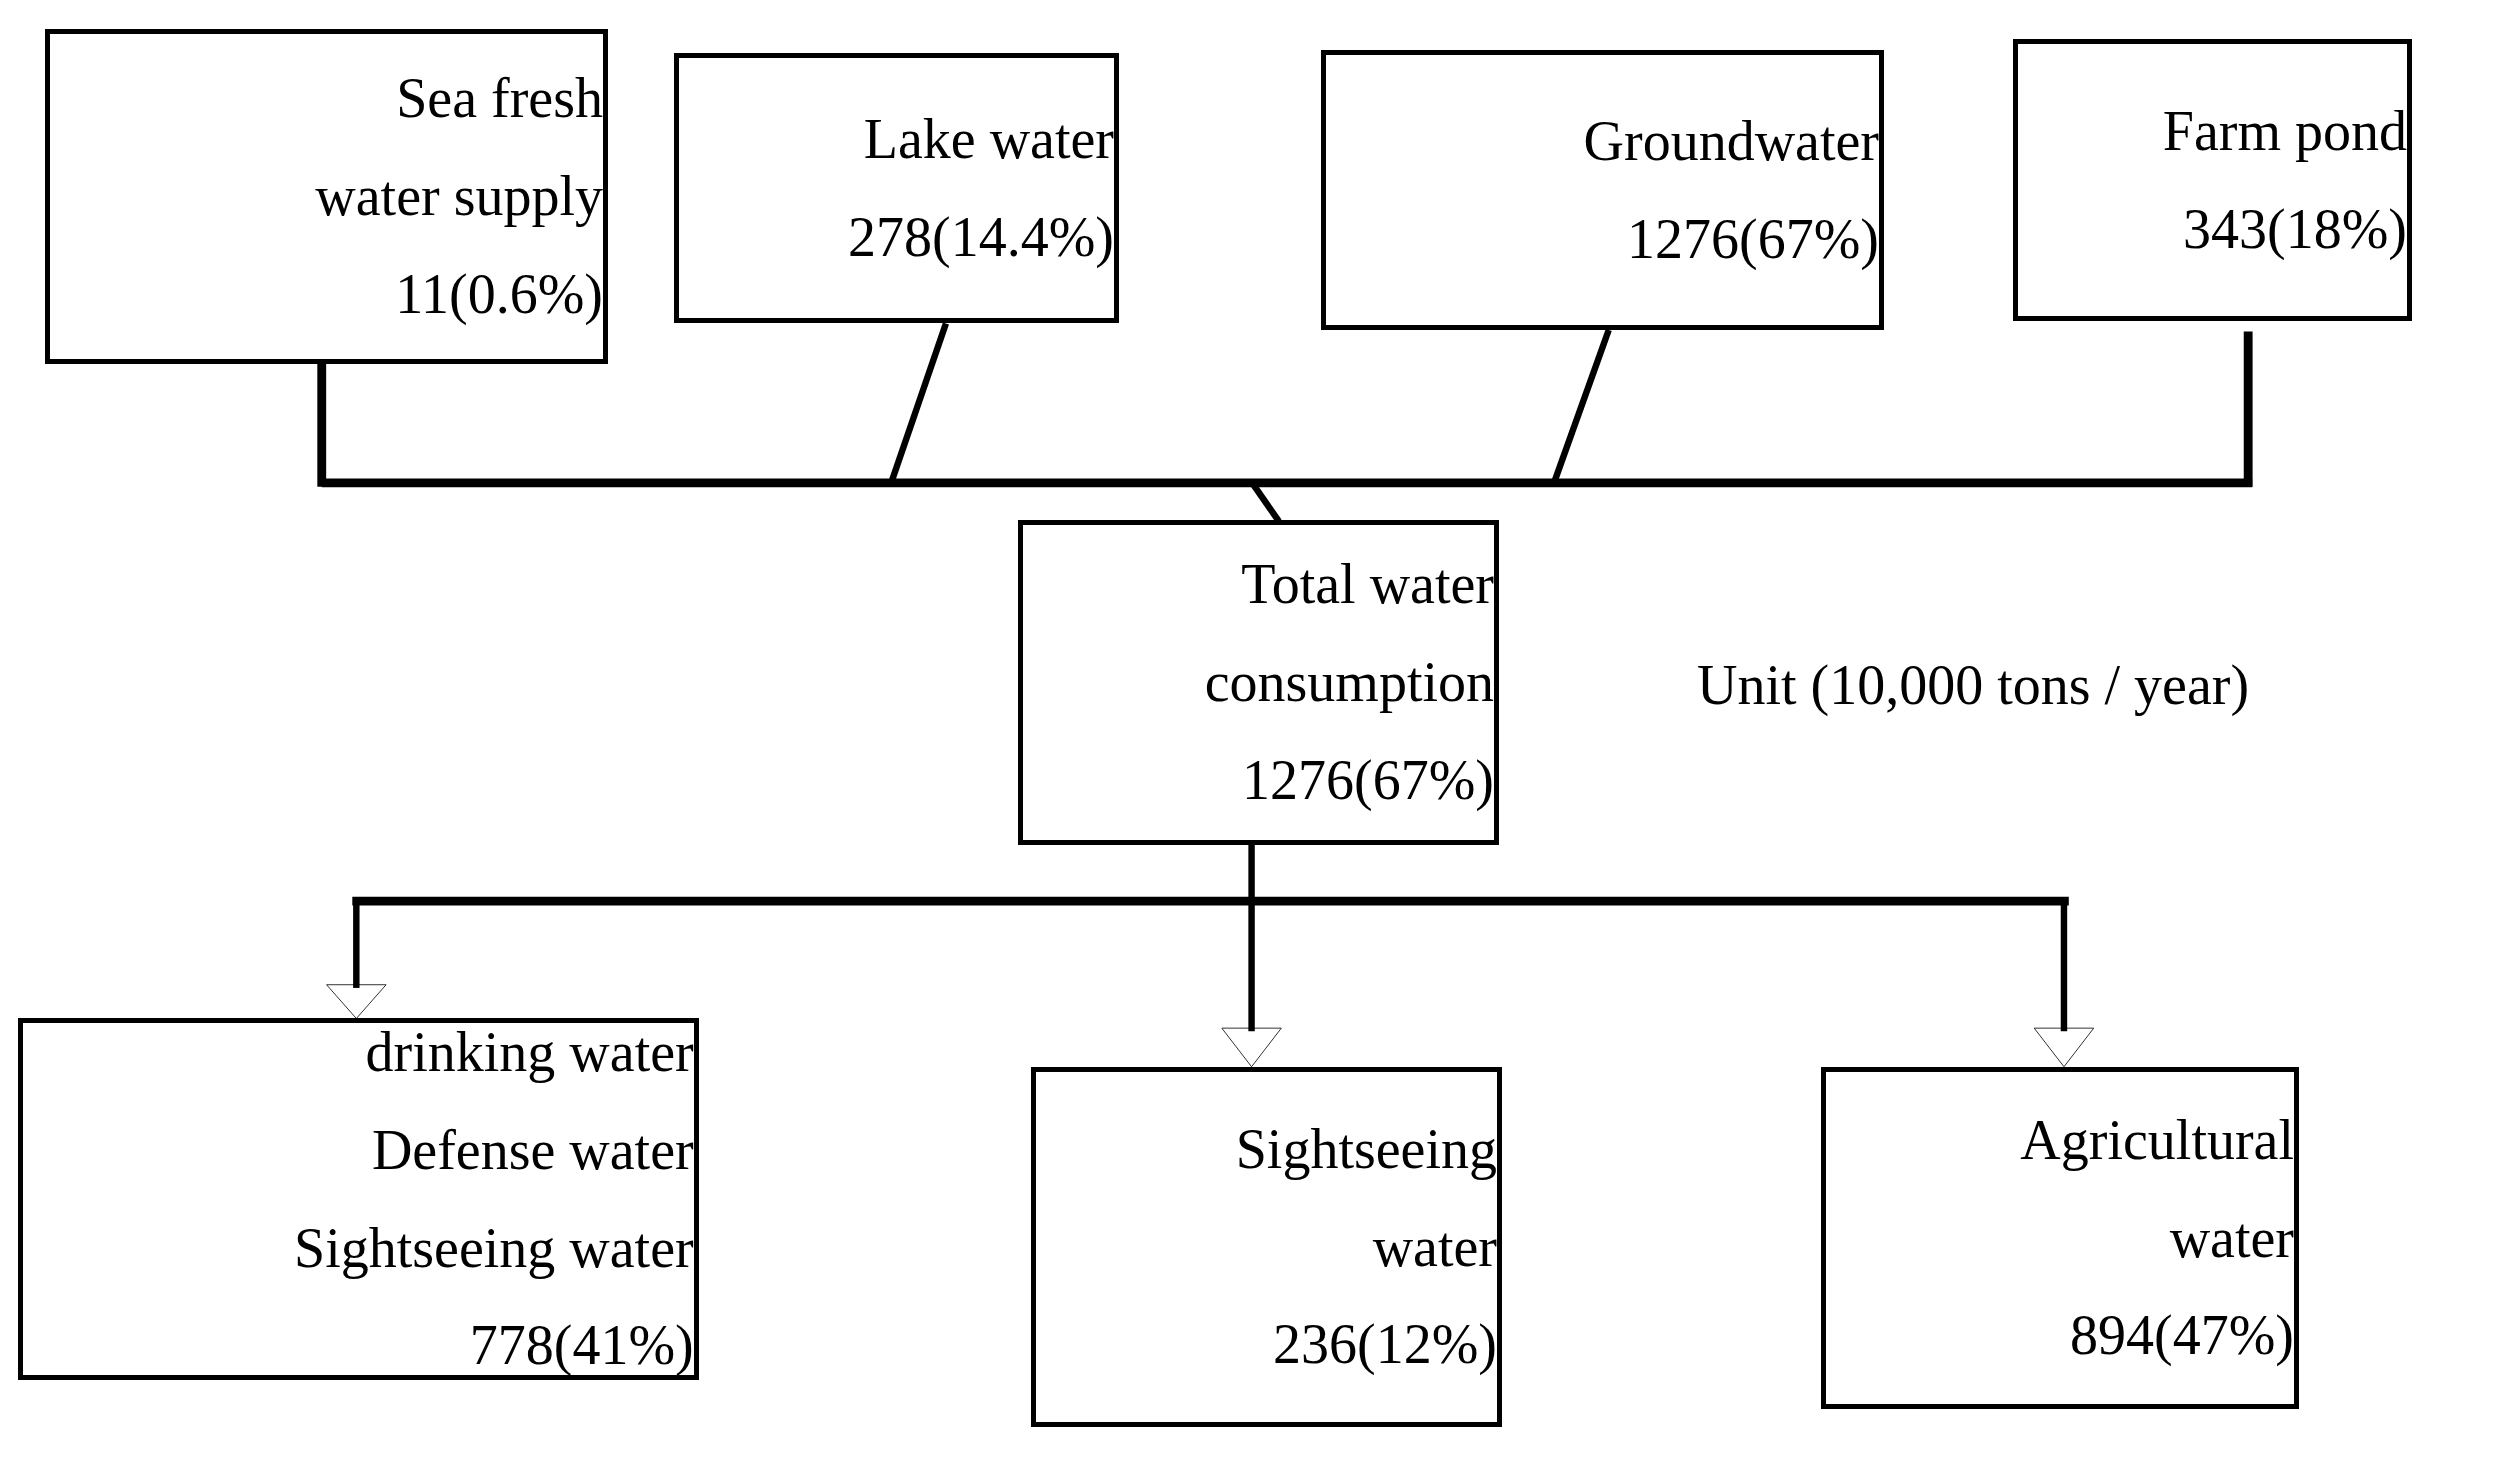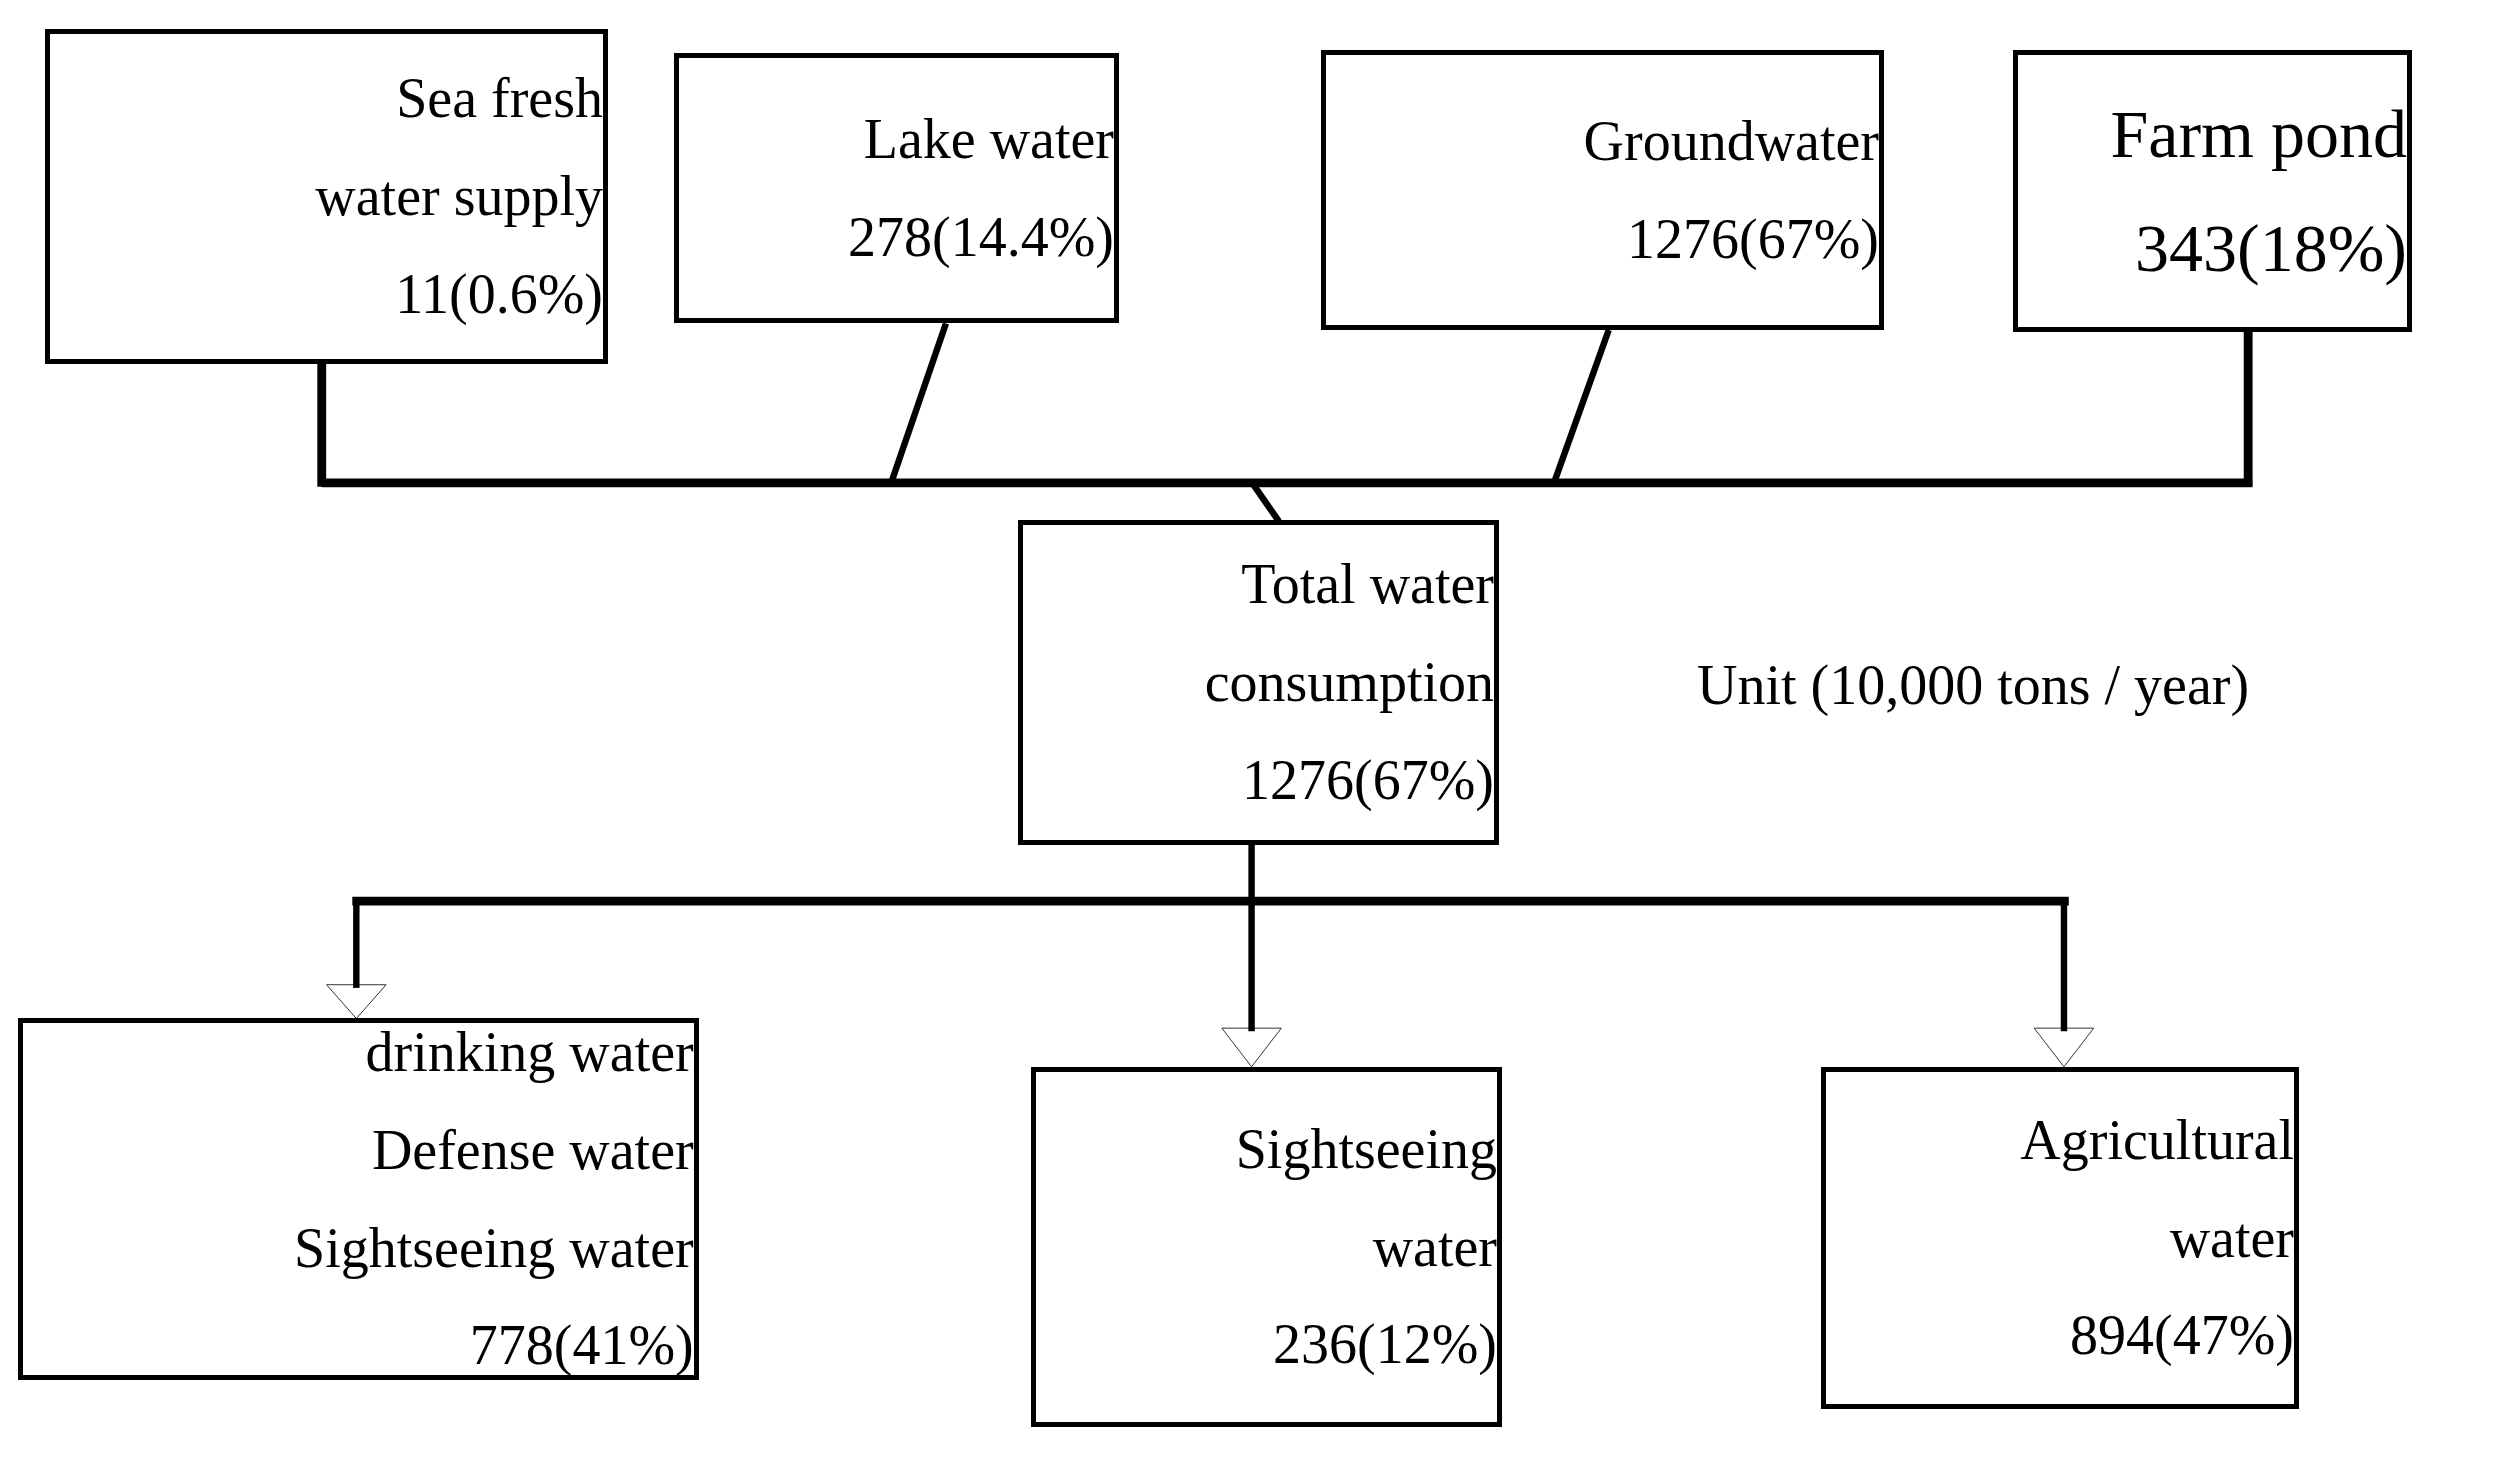--- a/index.html
+++ b/index.html
@@ -33,21 +33,21 @@
   }
   .node .line {
     display: block;
     white-space: nowrap;
     line-height: 1.30;
   }
   
   #node-sea        { left: 45px;   top: 29px;   width: 563px;  height: 335px;  font-size: 56px; }
   #node-lake       { left: 674px;  top: 53px;   width: 445px;  height: 270px;  font-size: 56px; }
   #node-ground     { left: 1321px; top: 50px;   width: 563px;  height: 280px;  font-size: 56px; }
-  #node-farm       { left: 2013px; top: 50px;   width: 399px;  height: 282px;  font-size: 68px; padding-left: 36px; }
+  #node-farm       { left: 2013px; top: 39px;   width: 399px;  height: 282px;  font-size: 56px; padding-left: 36px; }
   #node-total      { left: 1018px; top: 520px;  width: 481px;  height: 325px;  font-size: 56px; }
   #node-domestic   { left: 17.7px;   top: 1018px; width: 681px;  height: 362px;  font-size: 56px; }
   #node-industrial { left: 1031px; top: 1067px; width: 471px;  height: 360px;  font-size: 56px; }
   #node-agri       { left: 1821px; top: 1067px; width: 478px;  height: 342px;  font-size: 56px; }
 
   #unit-note {
     position: absolute;
     left: 1697px;
     top: 653px;
     font-size: 56px;

